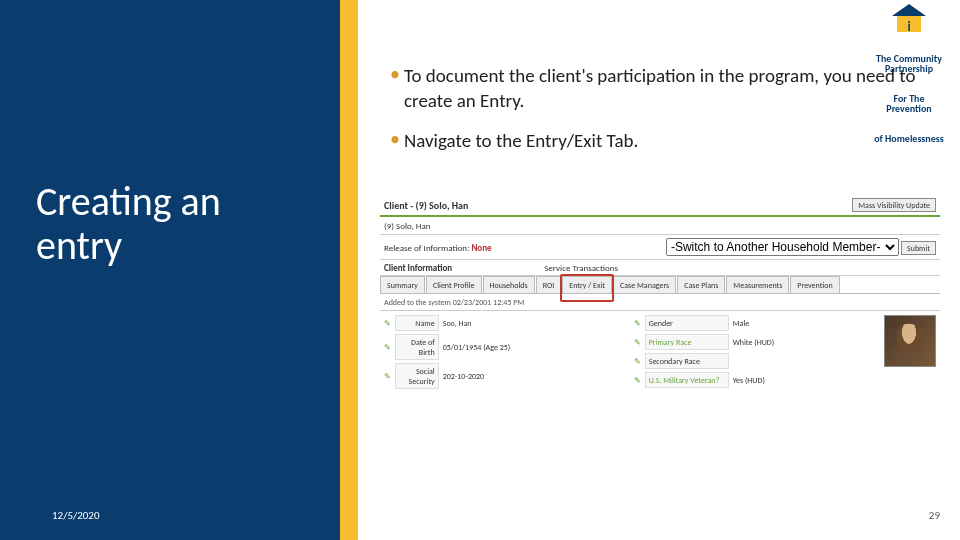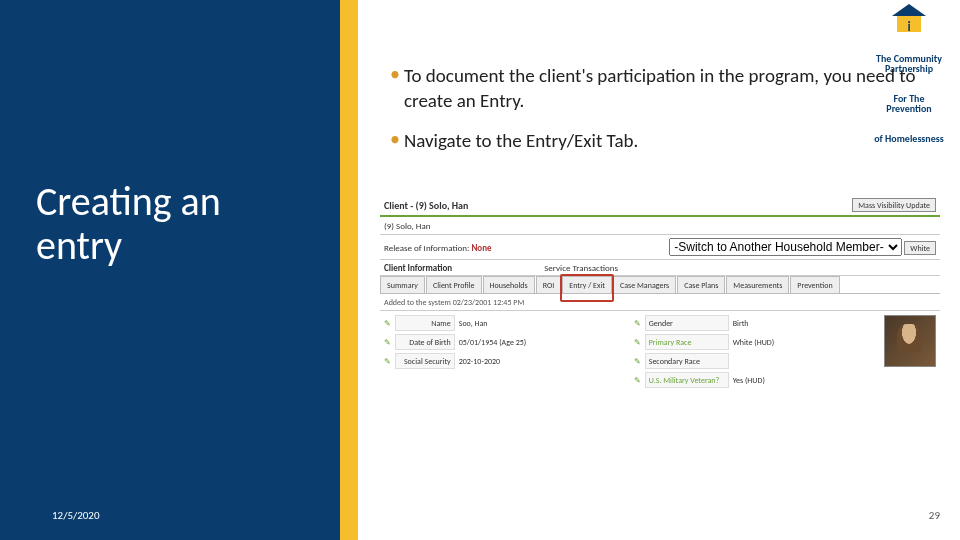--- a/index.html
+++ b/index.html
@@ -35,21 +35,21 @@
   .inset .roi-row select { font-size: 12px; }
   .inset .ci-row { display:flex; gap: 92px; padding: 2px 4px; font-size:9px; border-bottom:1px solid #ccc; }
   .inset .tabs { display: flex; border-bottom: 1px solid #bbb; font-size: 8px; }
   .inset .tab { padding: 3px 6px; border: 1px solid #bbb; border-bottom: none; background: #eee; margin-right: 1px; color: #333; white-space: nowrap; }
   .inset .tab:nth-child(5) { position: relative; }
   .red-box { position:absolute; border: 2px solid #c0392b; border-radius:2px; left: -3px; top: -3px; right: -3px; bottom: -9px; }
   .inset .added { padding: 3px 4px; font-size: 8px; border-bottom: 1px solid #ccc; color: #555; }
   .inset .summary-body { display: flex; padding: 4px; gap: 6px; }
   .fields-col { flex: 1; }
   .field-row { display: flex; align-items: center; margin-bottom: 3px; gap: 4px; }
-  .field-label { width: 60px; text-align: right; font-size: 8px; border: 1px solid #ddd; background: #f7f7f7; padding: 2px 3px; }
+  .field-label { width: 44px; text-align: right; font-size: 8px; border: 1px solid #ddd; background: #f7f7f7; padding: 2px 3px; }
   .pencil { color: #6aa33a; font-size: 8px; }
   .field-val { font-size: 8px; }
   .field-label2 { width: 84px; font-size: 8px; border: 1px solid #ddd; background: #f7f7f7; padding: 2px 3px; }
   .photo { width: 52px; height: 52px; background: linear-gradient(135deg,#4a3828,#7a5a3a); border:1px solid #888; position:relative; }
   .photo::after { content:""; position:absolute; left:12px; top:8px; width:24px; height:28px; background: radial-gradient(ellipse at 50% 30%, #d8b48a 40%, transparent 42%), linear-gradient(#6a4a2c,#6a4a2c); border-radius: 40% 40% 20% 20%; }
 
   .slide-num { position: absolute; right: 20px; bottom: 18px; font-size: 11px; color: #555; }
 </style>
 </head>
 <body>
@@ -96,21 +96,21 @@
   <div class="idrow">(9) Solo, Han</div>
   <div class="roi-row">
     <span>
       <span>Release of Information:</span>
       <span style="color:#b03030;font-weight:bold">None</span>
     </span>
     <span>
       <select>
         <option>-Switch to Another Household Member-</option>
       </select>
-      <span class="btn">White</span>
+      <span class="btn">Submit</span>
     </span>
   </div>
   <div class="ci-row">
     <span style="font-weight:bold">Client Information</span>
     <span>Service Transactions</span>
   </div>
   <div class="tabs">
     <div class="tab">Summary</div>
     <div class="tab">Client Profile</div>
     <div class="tab">Households</div>
@@ -140,21 +140,21 @@
       <div class="field-row">
         <span class="pencil">✎</span>
         <span class="field-label">Social Security</span>
         <span class="field-val">202-10-2020</span>
       </div>
     </div>
     <div class="fields-col">
       <div class="field-row">
         <span class="pencil">✎</span>
         <span class="field-label2">Gender</span>
-        <span class="field-val">Birth</span>
+        <span class="field-val">Male</span>
       </div>
       <div class="field-row">
         <span class="pencil">✎</span>
         <span class="field-label2" style="color:#6aa33a">Primary Race</span>
         <span class="field-val">White (HUD)</span>
       </div>
       <div class="field-row">
         <span class="pencil">✎</span>
         <span class="field-label2">Secondary Race</span>
         <span class="field-val"></span>

